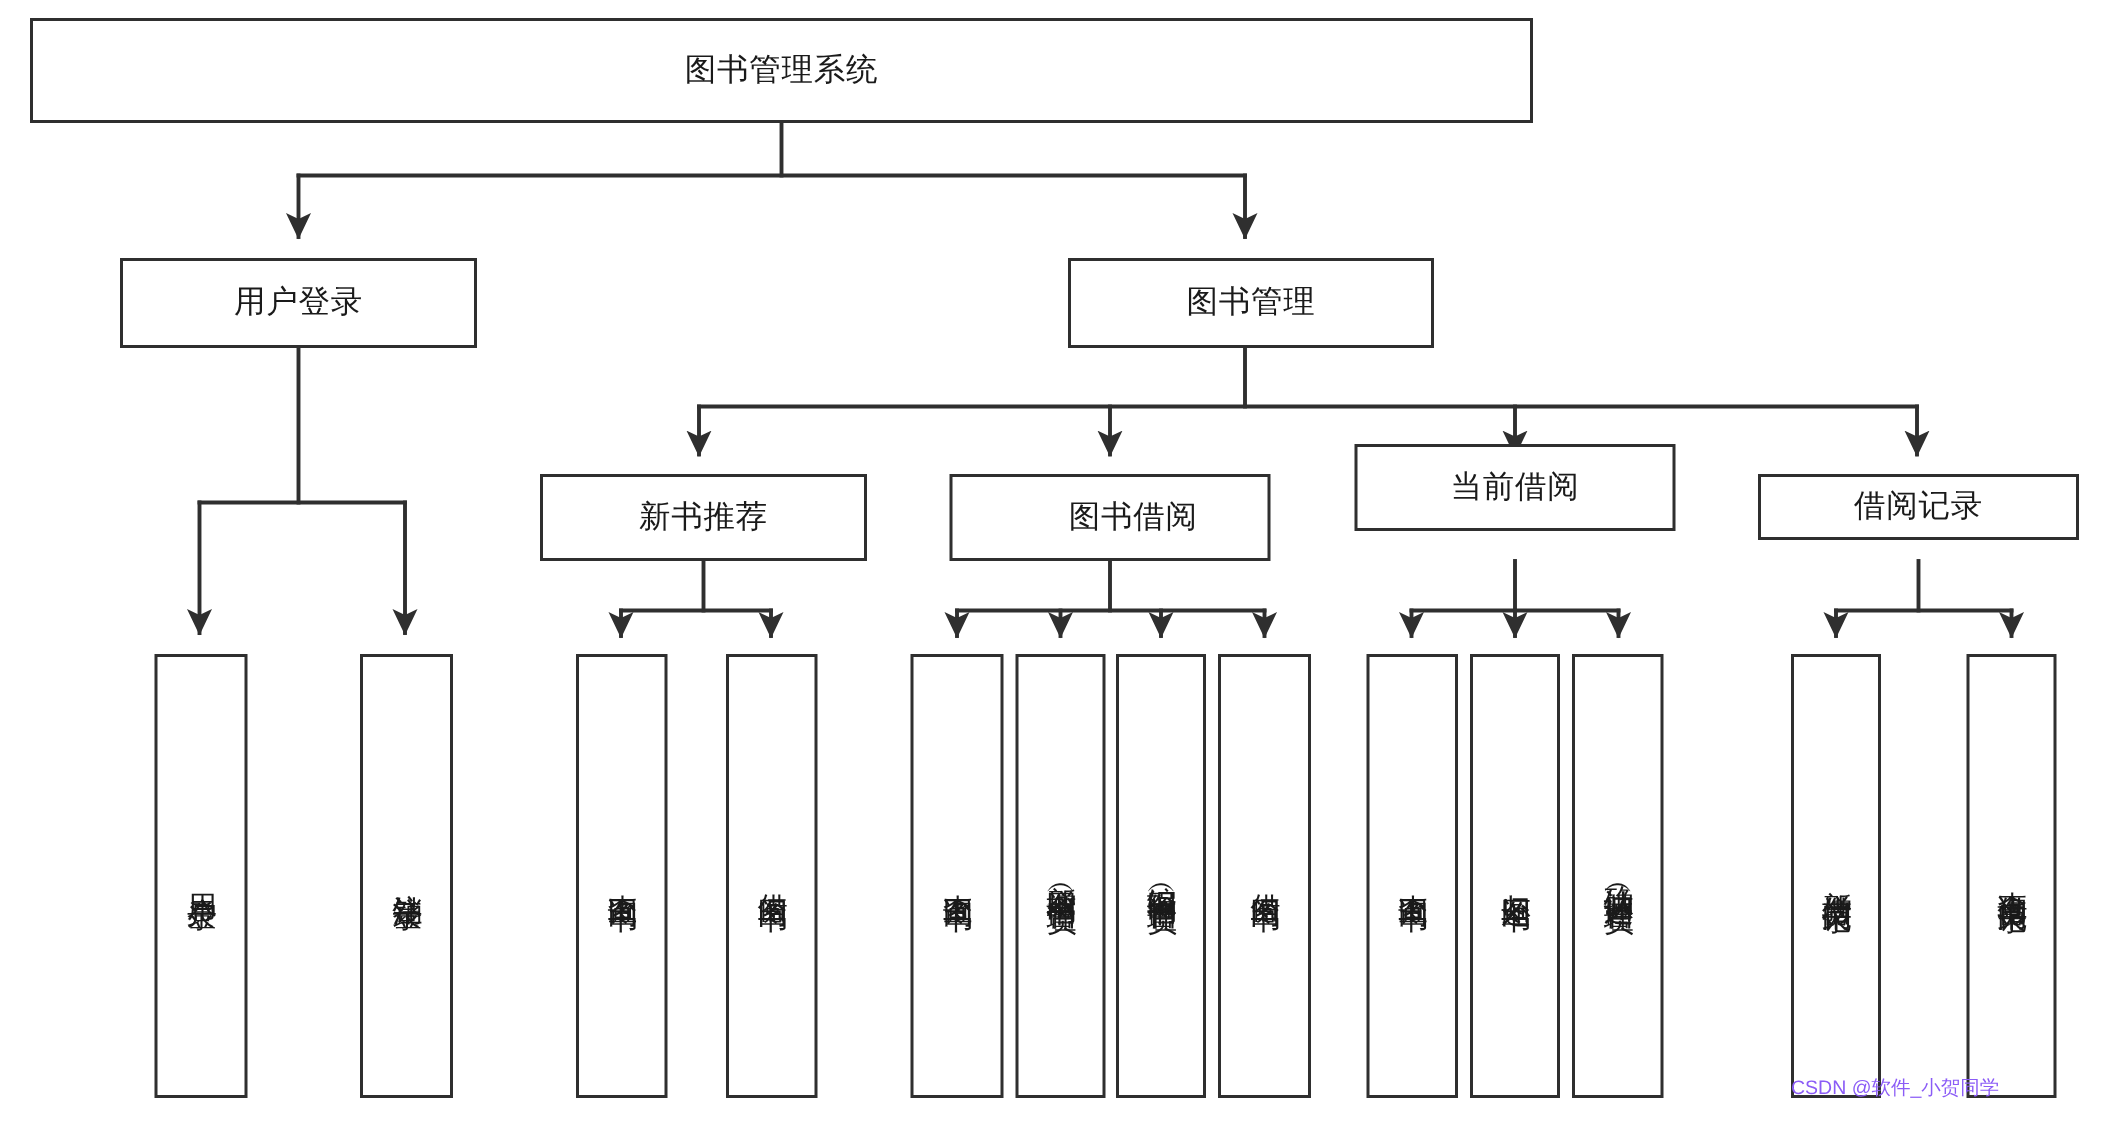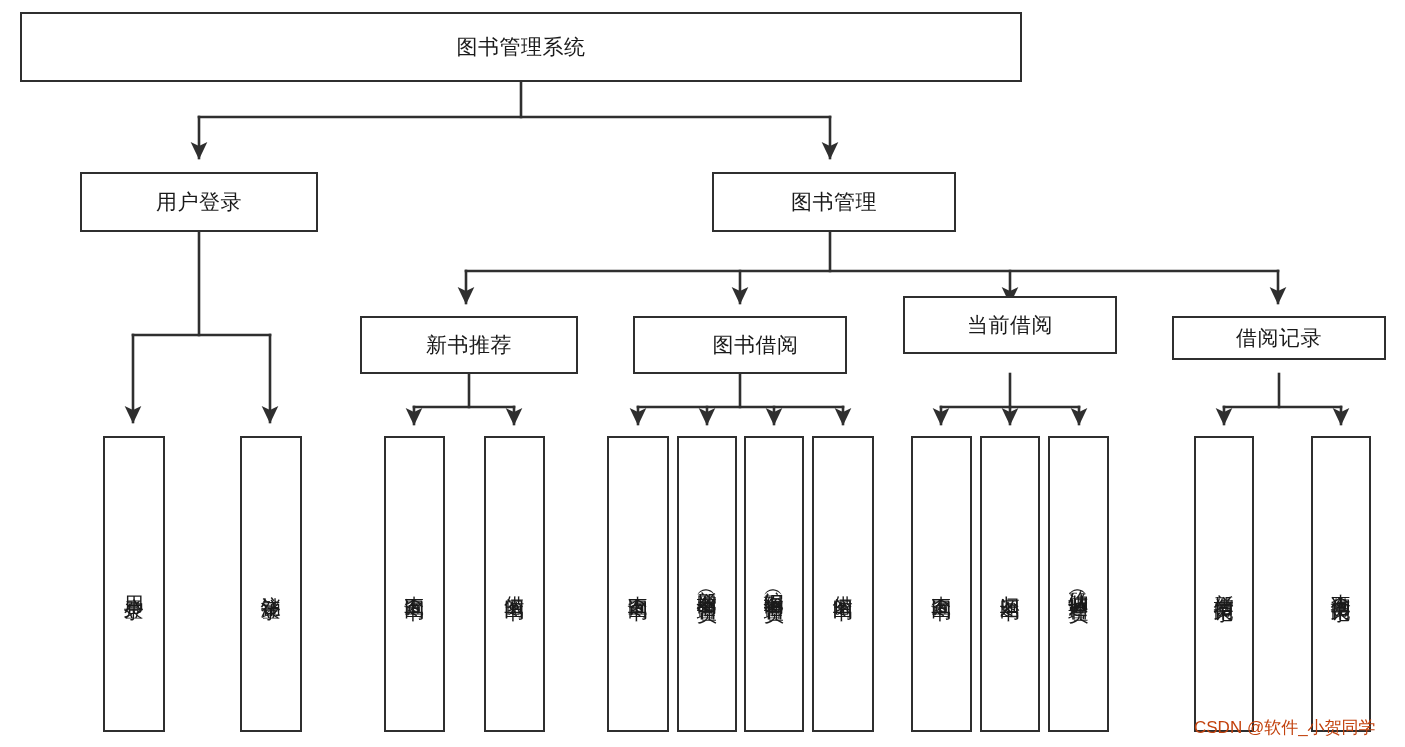--- a/index.html
+++ b/index.html
@@ -59,22 +59,22 @@
   .node.vert .label {
     writing-mode: vertical-rl;
     text-orientation: upright;
     font-size: 20px;
     line-height: 1.22;
     letter-spacing: 2px;
     max-height: 100%;
   }
   .watermark {
     position: absolute;
-    font-size: 17px;
-    color: #c2410c;
+    font-size: 13px;
+    color: #8b5cf6;
     white-space: nowrap;
     user-select: none;
   }
 </style>
 </head>
 <body>
 
 <div id="diagram">
 
   <svg id="edges" viewBox="0 0 1405 747" width="1405" height="747">

